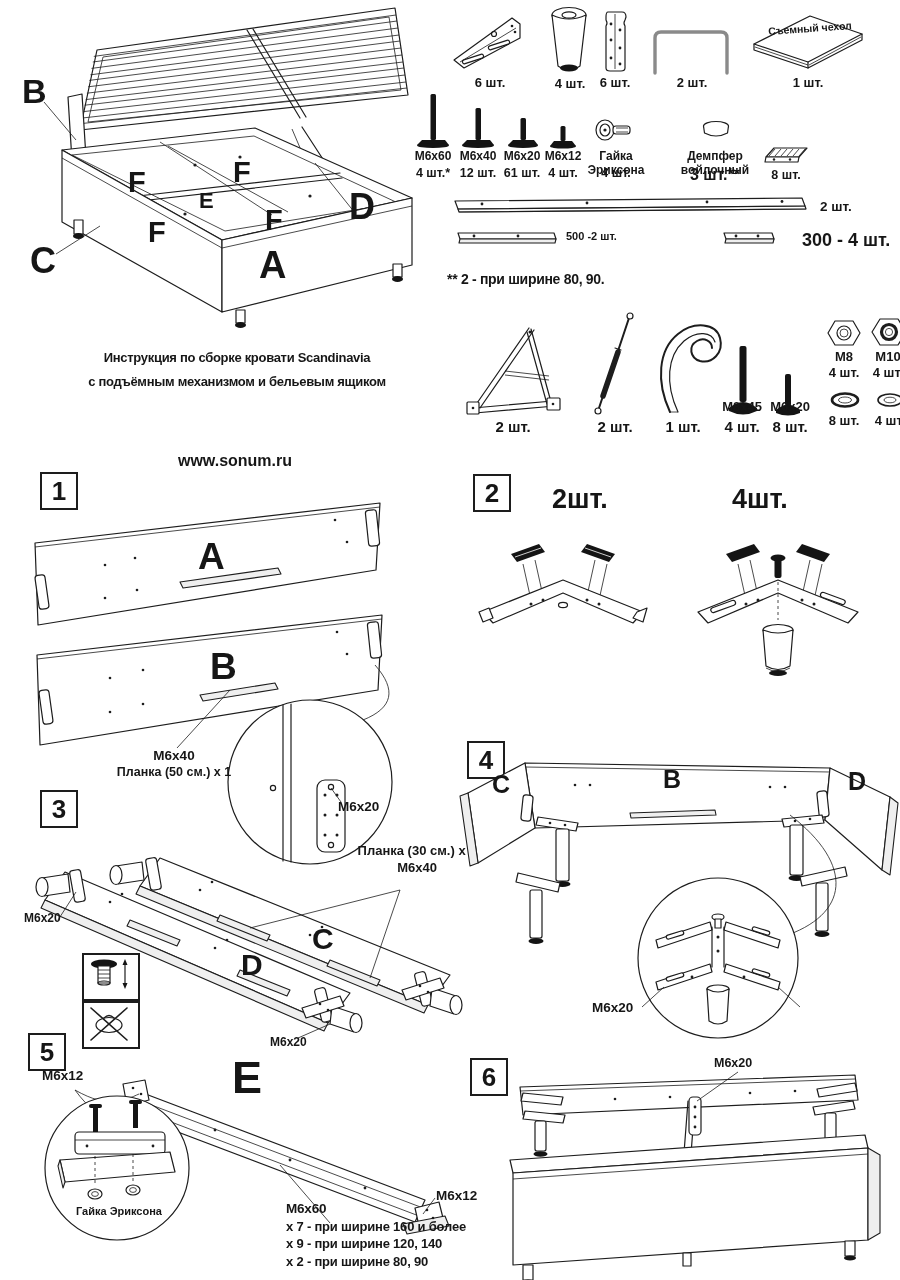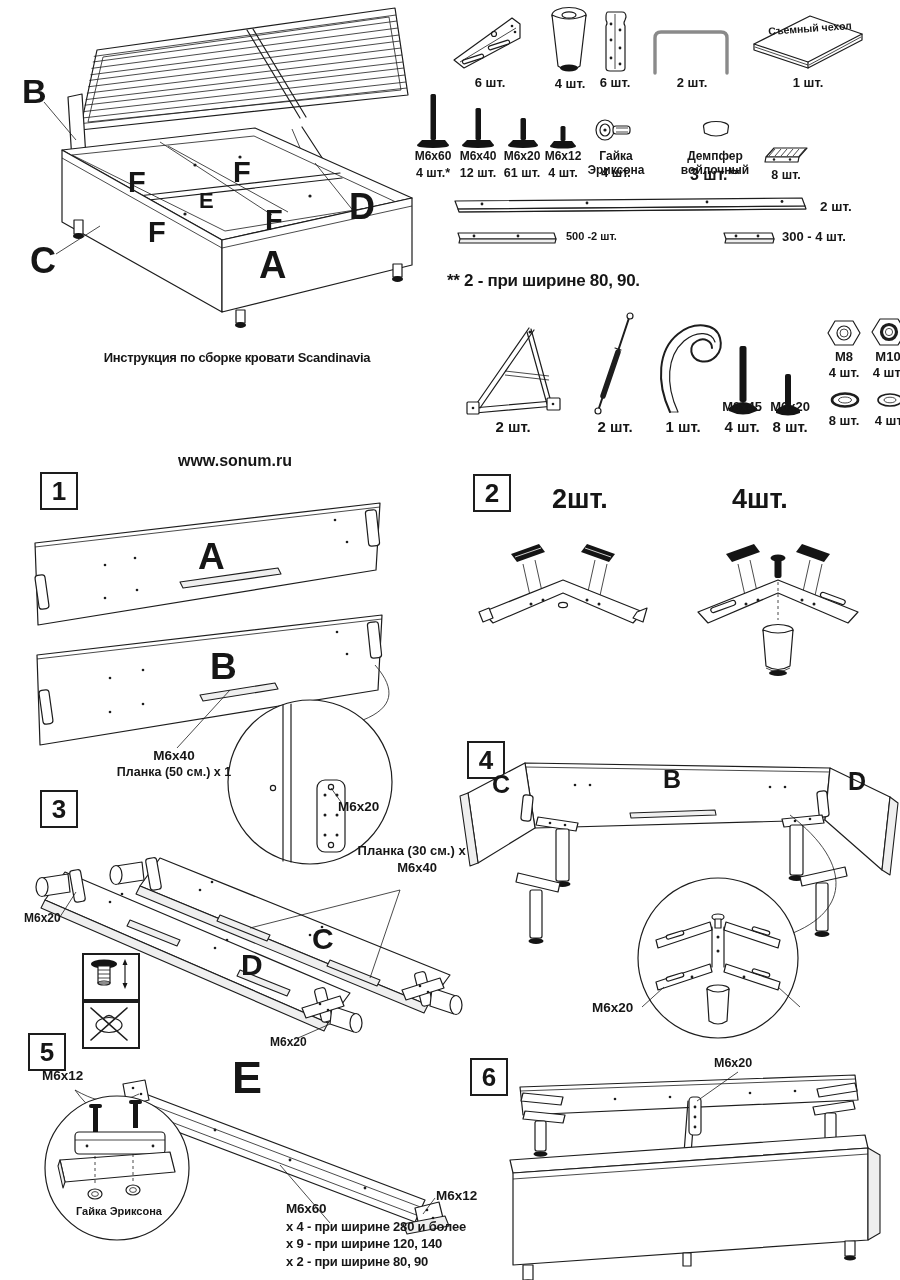--- a/index.html
+++ b/index.html
@@ -211,23 +211,23 @@
     <circle class="dot" cx="18" cy="6" r="1.4"></circle>
       <circle class="dot" cx="62" cy="6" r="1.4"></circle>
   </svg>
   <span class="t" style="left:566px;top:230px;font-size:11px">500 -2 шт.</span>
   <svg class="art" style="left:722px;top:230px" width="54" height="16" viewBox="0 0 54 16">
     <polygon class="fw" points="2,3 50,3 52,9 4,9"></polygon>
     <polygon class="fg" points="4,9 52,9 51,13 3,13"></polygon>
     <circle class="dot" cx="14" cy="6" r="1.4"></circle>
       <circle class="dot" cx="36" cy="6" r="1.4"></circle>
   </svg>
-  <span class="t" style="left:782px;top:230px;font-size:13px">300 - 4 шт.</span>
-
-  <span class="t" style="left:447px;top:271px;font-size:17px;letter-spacing:-0.3px">** 2 - при ширине 80, 90.</span>
+  <span class="t" style="left:802px;top:230px;font-size:18px">300 - 4 шт.</span>
+
+  <span class="t" style="left:447px;top:271px;font-size:14px;letter-spacing:-0.3px">** 2 - при ширине 80, 90.</span>
 
 
   <svg class="art" style="left:465px;top:316px" width="104" height="100" viewBox="0 0 104 100">
     <line class="ln" x1="8" y1="92" x2="88" y2="85"></line>
       <line class="ln" x1="10" y1="97" x2="90" y2="90"></line>
     <line class="ln" x1="10" y1="90" x2="64" y2="12"></line>
       <line class="ln" x1="15" y1="92" x2="69" y2="14"></line>
     <line class="ln" x1="66" y1="13" x2="86" y2="86"></line>
       <line class="ln" x1="62" y1="16" x2="82" y2="88"></line>
     <line class="lt" x1="40" y1="55" x2="84" y2="60"></line>
@@ -293,20 +293,21 @@
   <span class="t ctr" style="left:818px;top:414px;width:52px;font-size:13px">8 шт.</span>
 
   <svg class="art" style="left:874px;top:390px" width="34" height="20" viewBox="0 0 34 20">
     <ellipse class="ln" style="stroke-width:1.6" cx="16" cy="10" rx="12" ry="6"></ellipse>
     <ellipse class="lt" cx="16" cy="10" rx="6" ry="2.8"></ellipse>
   </svg>
   <span class="t ctr" style="left:864px;top:414px;width:52px;font-size:13px">4 шт.</span>
 
   <div class="t ctr" style="left:28px;top:346px;width:418px;font-size:13px;letter-spacing:-0.3px;line-height:23.5px">
     <div>Инструкция по сборке кровати Scandinavia</div>
+    <div>с подъёмным механизмом и бельевым ящиком</div>
   </div>
   <span class="t ctr" style="left:165px;top:452px;width:140px;font-size:16px">www.sonum.ru</span>
 
   <div class="stepbox" style="left:40px;top:472px">
       <span>1</span>
     </div>
   <svg class="art" style="left:25px;top:490px" width="420" height="390" viewBox="0 0 420 390">
 
     <polygon class="fw" points="10,53 355,13 351,80 13,135"></polygon>
     <line class="lt" x1="10" y1="57" x2="355" y2="17"></line>
@@ -595,21 +596,21 @@
     <ellipse class="fw" cx="70" cy="134" rx="7" ry="5"></ellipse>
       <ellipse class="lt" cx="70" cy="134" rx="3.4" ry="2.4"></ellipse>
     <ellipse class="fw" cx="108" cy="130" rx="7" ry="5"></ellipse>
       <ellipse class="lt" cx="108" cy="130" rx="3.4" ry="2.4"></ellipse>
   </svg>
   <span class="t" style="left:42px;top:1068px;font-size:13.5px">М6х12</span>
   <span class="t" style="left:232px;top:1052px;font-size:45px">E</span>
   <span class="t ctr" style="left:66px;top:1205px;width:106px;font-size:11px">Гайка Эриксона</span>
   <div class="t" style="left:286px;top:1200px;font-size:13px;line-height:17.5px;letter-spacing:-0.2px">
     <div style="font-size:13.5px">М6х60</div>
-    <div>х 4 - при ширине 280 и более</div>
+    <div>х 7 - при ширине 160 и более</div>
     <div>х 9 - при ширине 120, 140</div>
     <div>х 2 - при ширине 80, 90</div>
   </div>
   <span class="t" style="left:436px;top:1188px;font-size:13.5px">М6х12</span>
 
   <div class="stepbox" style="left:470px;top:1058px">
       <span>6</span>
     </div>
   <svg class="art" style="left:495px;top:1055px" width="405" height="220" viewBox="0 0 405 220">
 

